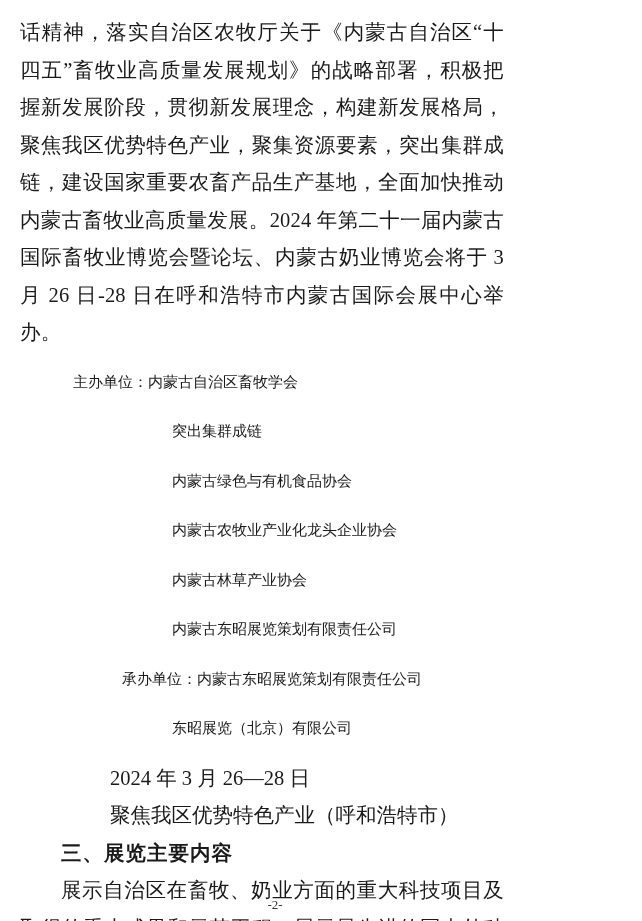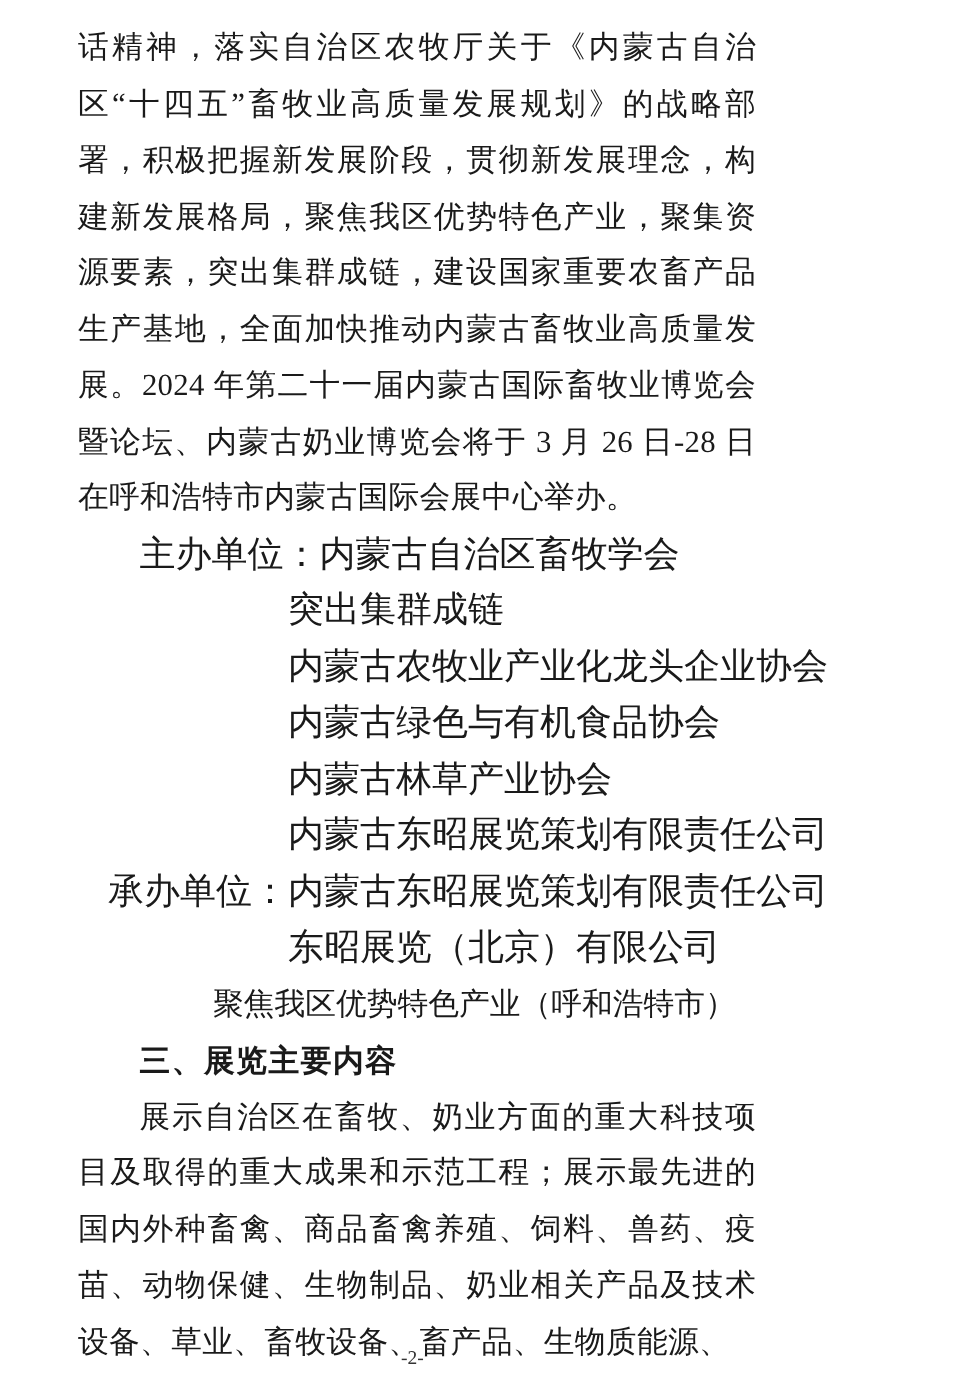--- a/index.html
+++ b/index.html
@@ -12,21 +12,21 @@
     background: #ffffff;
     font-family: "Liberation Serif", "DejaVu Serif", serif;
     color: #1a1a1a;
     overflow: hidden;
   }
   .page {
     position: relative;
     width: 550px;
     height: 921px;
     box-sizing: border-box;
-    padding: 14px 46px 0 52px;
+    padding: 14px 46px 0 20px;
   }
   .para {
     font-size: 20.5px;
     line-height: 37.5px;
     text-align: justify;
     text-justify: inter-ideograph;
     letter-spacing: 0.2px;
     margin: 0;
   }
   .para.indent {
@@ -38,31 +38,32 @@
     font-weight: bold;
     margin: 0;
     padding-left: 41px;
     letter-spacing: 1px;
     font-family: "DejaVu Serif", "Liberation Serif", serif;
   }
   .org-block {
     margin: 0;
   }
   .org-line {
-    font-size: 24px;
+    font-size: 15px;
     line-height: 37.5px;
-    margin: 0;
+    margin: 12px;
     padding-left: 41px;
     white-space: nowrap;
   }
   .org-line.sub {
     padding-left: 140px;
   }
   .org-line.host {
     padding-left: 20px;
+    text-align: center;
   }
   .org-line.host-sub {
     padding-left: 140px;
   }
   .venue-line {
     font-size: 20.5px;
     line-height: 37.5px;
     margin: 0;
     padding-left: 90px;
     white-space: nowrap;
@@ -82,27 +83,28 @@
 <body>
 
 <div class="page">
 
   <p class="para">话精神，落实自治区农牧厅关于《内蒙古自治区“十四五”畜牧业高质量发展规划》的战略部署，积极把握新发展阶段，贯彻新发展理念，构建新发展格局，聚焦我区优势特色产业，聚集资源要素，突出集群成链，建设国家重要农畜产品生产基地，全面加快推动内蒙古畜牧业高质量发展。2024 年第二十一届内蒙古国际畜牧业博览会暨论坛、内蒙古奶业博览会将于 3 月 26 日-28 日在呼和浩特市内蒙古国际会展中心举办。</p>
 
 
   <div class="org-block">
     <p class="org-line"><span>主办单位：</span><span>内蒙古自治区畜牧学会</span></p>
     <p class="org-line sub">突出集群成链</p>
+    <p class="org-line sub">内蒙古绿色与有机食品协会</p>
     <p class="org-line sub">内蒙古农牧业产业化龙头企业协会</p>
-    <p class="org-line sub">内蒙古绿色与有机食品协会</p>
     <p class="org-line sub">内蒙古林草产业协会</p>
     <p class="org-line sub">内蒙古东昭展览策划有限责任公司</p>
     <p class="org-line host"><span>承办单位：</span><span>内蒙古东昭展览策划有限责任公司</span></p>
     <p class="org-line host-sub">东昭展览（北京）有限公司</p>
   </div>
 
+  <p class="venue-line">2024 年 3 月 26—28 日</p>
   <p class="venue-line">聚焦我区优势特色产业（呼和浩特市）</p>
 
   <h2 class="heading">三、展览主要内容</h2>
   <p class="para indent">展示自治区在畜牧、奶业方面的重大科技项目及取得的重大成果和示范工程；展示最先进的国内外种畜禽、商品畜禽养殖、饲料、兽药、疫苗、动物保健、生物制品、奶业相关产品及技术设备、草业、畜牧设备、畜产品、生物质能源、</p>
 
   <div class="footer">-2-</div>
 </div>
 
 </body></html>

